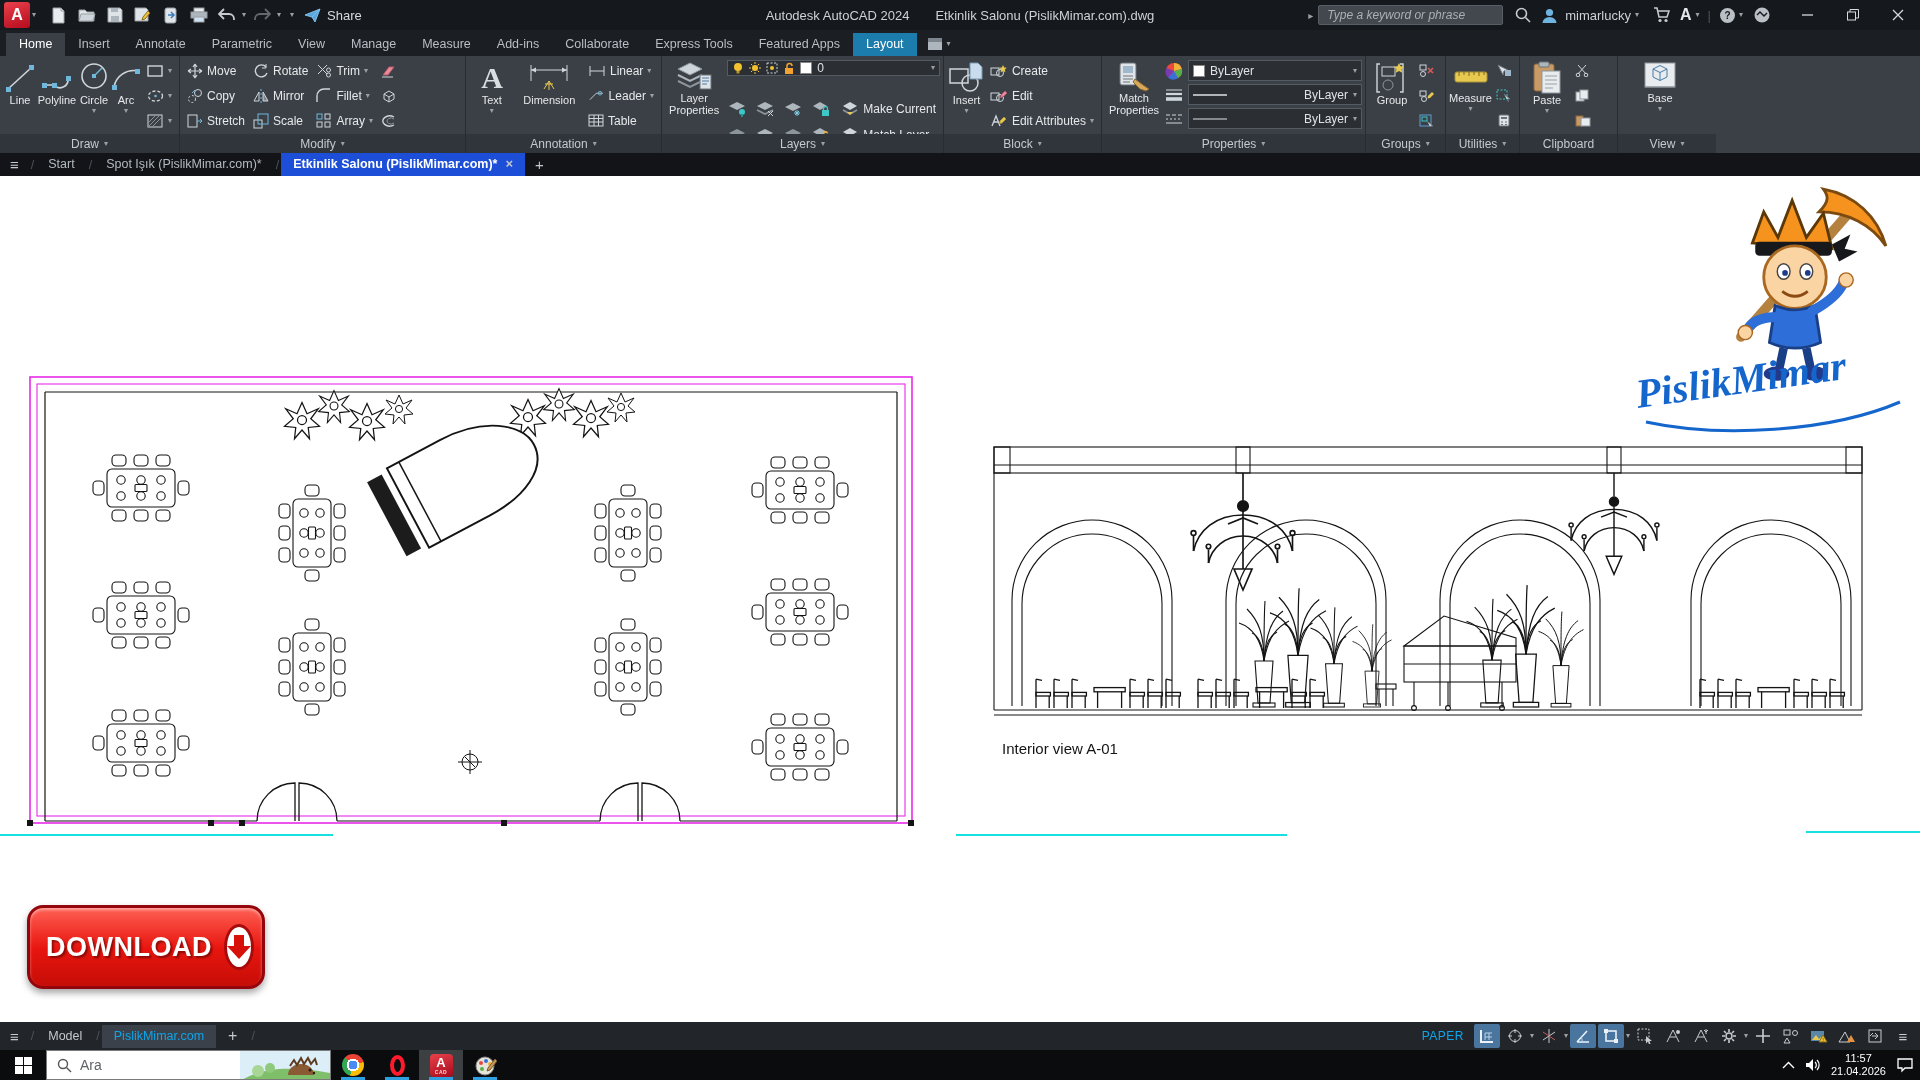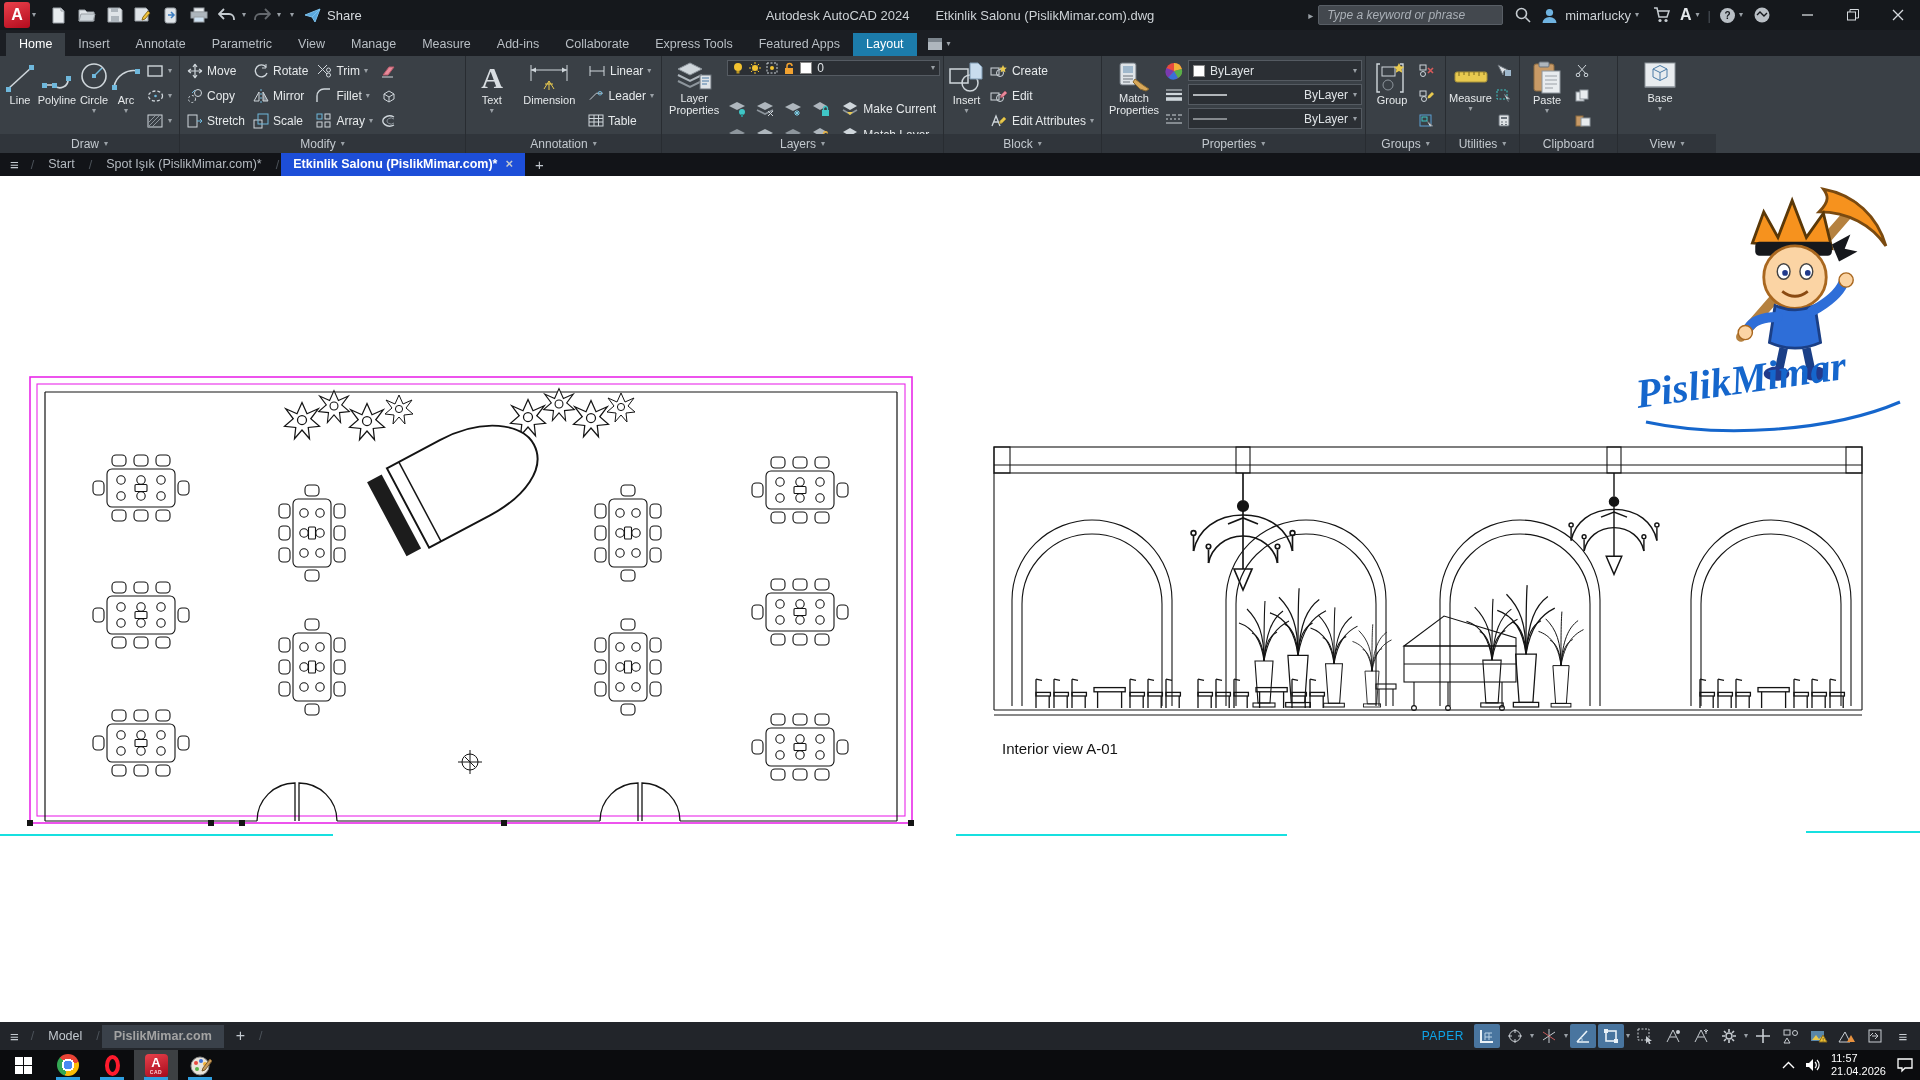--- a/index.html
+++ b/index.html
@@ -78,39 +78,39 @@
   .dl-circle { width:46px; height:46px; background:#fff; border:3px solid #a80b0b; border-radius:50%;
     display:flex; flex-direction:column; align-items:center; justify-content:center; }
   .dl-stem { width:10px; height:11px; background:#d8100a; }
   .dl-head { width:0; height:0; border-left:12px solid transparent; border-right:12px solid transparent;
     border-top:13px solid #d8100a; }
 
   
   #statusrow { position:absolute; left:0; top:1022px; width:1920px; height:28px;
     background:#22252a; display:flex; align-items:center; color:#c3c9cf; font-size:12.5px; }
   .ltab { padding:4px 12px 5px; }
-  .ltab.active { background:#3a414a; color:#a3a3a3; font-weight:bold; }
+  .ltab.active { background:#3a414a; color:#0ea5e9; font-weight:normal; }
   .sb-right { position:absolute; right:4px; top:0; height:28px; display:flex; align-items:center; gap:2px; }
   .sbicon { width:26px; height:24px; display:flex; align-items:center; justify-content:center; border-radius:2px; }
   .sbicon.hl { background:#49759f; }
   .paper-lbl { padding:3px 8px; color:#0ea5e9; font-size:12px; letter-spacing:.5px;margin-left:20px; }
 
   
   #taskbar { position:absolute; left:0; top:1050px; width:1920px; height:30px; background:#0b0c0e;
     display:flex; align-items:stretch; color:#fff; }
   .tk-start { width:46px; display:flex; align-items:center; justify-content:center; }
   .tk-search { width:285px; background:#fff; border:1px solid #7a7a7a; display:flex; align-items:center;
     position:relative; overflow:hidden; }
   .tk-search input { border:none; outline:none; font-size:14px; color:#333; width:160px; background:transparent; }
   .tk-search input::placeholder { color:#5f6368; }
   .tk-app { width:44px; display:flex; align-items:center; justify-content:center; position:relative; }
   .tk-app.activeapp { background:#3d4043; }
   .tk-underline { position:absolute; bottom:0; left:10px; width:24px; height:3px; background:#2f9fe0; }
   .tk-tray { position:absolute; right:0; top:0; height:30px; display:flex; align-items:center; gap:10px; padding-right:6px; }
-  .clock { text-align:left; font-size:11px; line-height:13px; color:#fff; }
+  .clock { text-align:center; font-size:11px; line-height:13px; color:#fff; }
 </style>
 </head>
 <body>
 
 <div id="titlebar">
   <div class="acad-logo">A</div>
   <span class="caret" style="margin-left:2px">▾</span>
   <div class="qat">
     <div class="qat-btn">
       <svg width="17" height="17" viewBox="0 0 17 17">
@@ -1046,20 +1046,27 @@
         <path d="M-8,48 L-11,62 M8,48 L11,62" stroke="#1b3f86" stroke-width="6"></path>
         <ellipse cx="-13" cy="66" rx="9" ry="5" fill="#223a8c"></ellipse>
           <ellipse cx="14" cy="66" rx="9" ry="5" fill="#223a8c"></ellipse>
       </g>
       <text x="8" y="228" transform="rotate(-8 8 228)" font-family="Liberation Serif, serif" font-style="italic" font-weight="bold" font-size="41" fill="#1566cc">PislikMimar</text>
       <path d="M16,242 C90,258 200,252 270,222" stroke="#1566cc" stroke-width="3" fill="none"></path>
     </svg>
   </div>
 
 
+  <div id="download">
+    <span class="dl-text">DOWNLOAD</span>
+    <div class="dl-circle">
+      <div class="dl-stem"></div>
+        <div class="dl-head"></div>
+    </div>
+  </div>
 </div>
 
 <div id="statusrow">
   <div style="padding:0 10px; font-size:15px; color:#c3c9cf">≡</div>
   <span class="slash">/</span>
   <div class="ltab">Model</div>
   <span class="slash">/</span>
   <div class="ltab active">PislikMimar.com</div>
   <div style="padding:0 12px; font-size:16px">+</div>
   <span class="slash">/</span>
@@ -1164,20 +1171,37 @@
 </div>
 
 <div id="taskbar">
   <div class="tk-start">
     <svg width="17" height="17" viewBox="0 0 17 17">
         <rect x="0" y="0" width="8" height="8" fill="#fff"></rect>
         <rect x="9" y="0" width="8" height="8" fill="#fff"></rect>
         <rect x="0" y="9" width="8" height="8" fill="#fff"></rect>
         <rect x="9" y="9" width="8" height="8" fill="#fff"></rect>
       </svg>
+  </div>
+  <div class="tk-search">
+    <svg width="15" height="15" viewBox="0 0 15 15" style="margin:0 8px 0 10px">
+        <circle cx="6" cy="6" r="4.5" fill="none" stroke="#555" stroke-width="1.4"></circle>
+        <line x1="9.5" y1="9.5" x2="14" y2="14" stroke="#555" stroke-width="1.4"></line>
+      </svg>
+    <input placeholder="Ara" style="">
+    <svg width="90" height="30" viewBox="0 0 90 30" style="position:absolute; right:0; top:0">
+      <rect x="0" y="0" width="90" height="30" fill="#dceef8"></rect>
+      <path d="M0,30 C20,18 45,14 90,22 L90,30 Z" fill="#7fbf6a"></path>
+      <circle cx="18" cy="20" r="6" fill="#a8d694"></circle>
+        <circle cx="30" cy="17" r="5" fill="#8fca7c"></circle>
+      <path d="M48,24 a13,11 0 0 1 26,0 z" fill="#8a5a34"></path>
+      <path d="M50,15 l4,-6 3,5 4,-7 3,6 4,-6 3,6 4,-5 2,6" stroke="#5f3a1e" fill="none" stroke-width="2"></path>
+      <circle cx="70" cy="19" r="1.5" fill="#2a1a0c"></circle>
+        <circle cx="74" cy="22" r="1.2" fill="#2a1a0c"></circle>
+    </svg>
   </div>
   <div class="tk-app">
     <div style="width:22px;height:22px;border-radius:50%;background:
       radial-gradient(circle at 50% 50%, #4a8af4 0 4.5px, #fff 4.5px 6.5px, transparent 6.5px),
       conic-gradient(from -45deg, #ea4335 0 120deg, #fbbc05 120deg 240deg, #34a853 240deg 360deg);"></div>
     <div class="tk-underline"></div>
   </div>
   <div class="tk-app">
     <div style="width:15px;height:21px;border:4px solid #ff1b2d;border-radius:50%;"></div>
     <div class="tk-underline"></div>

